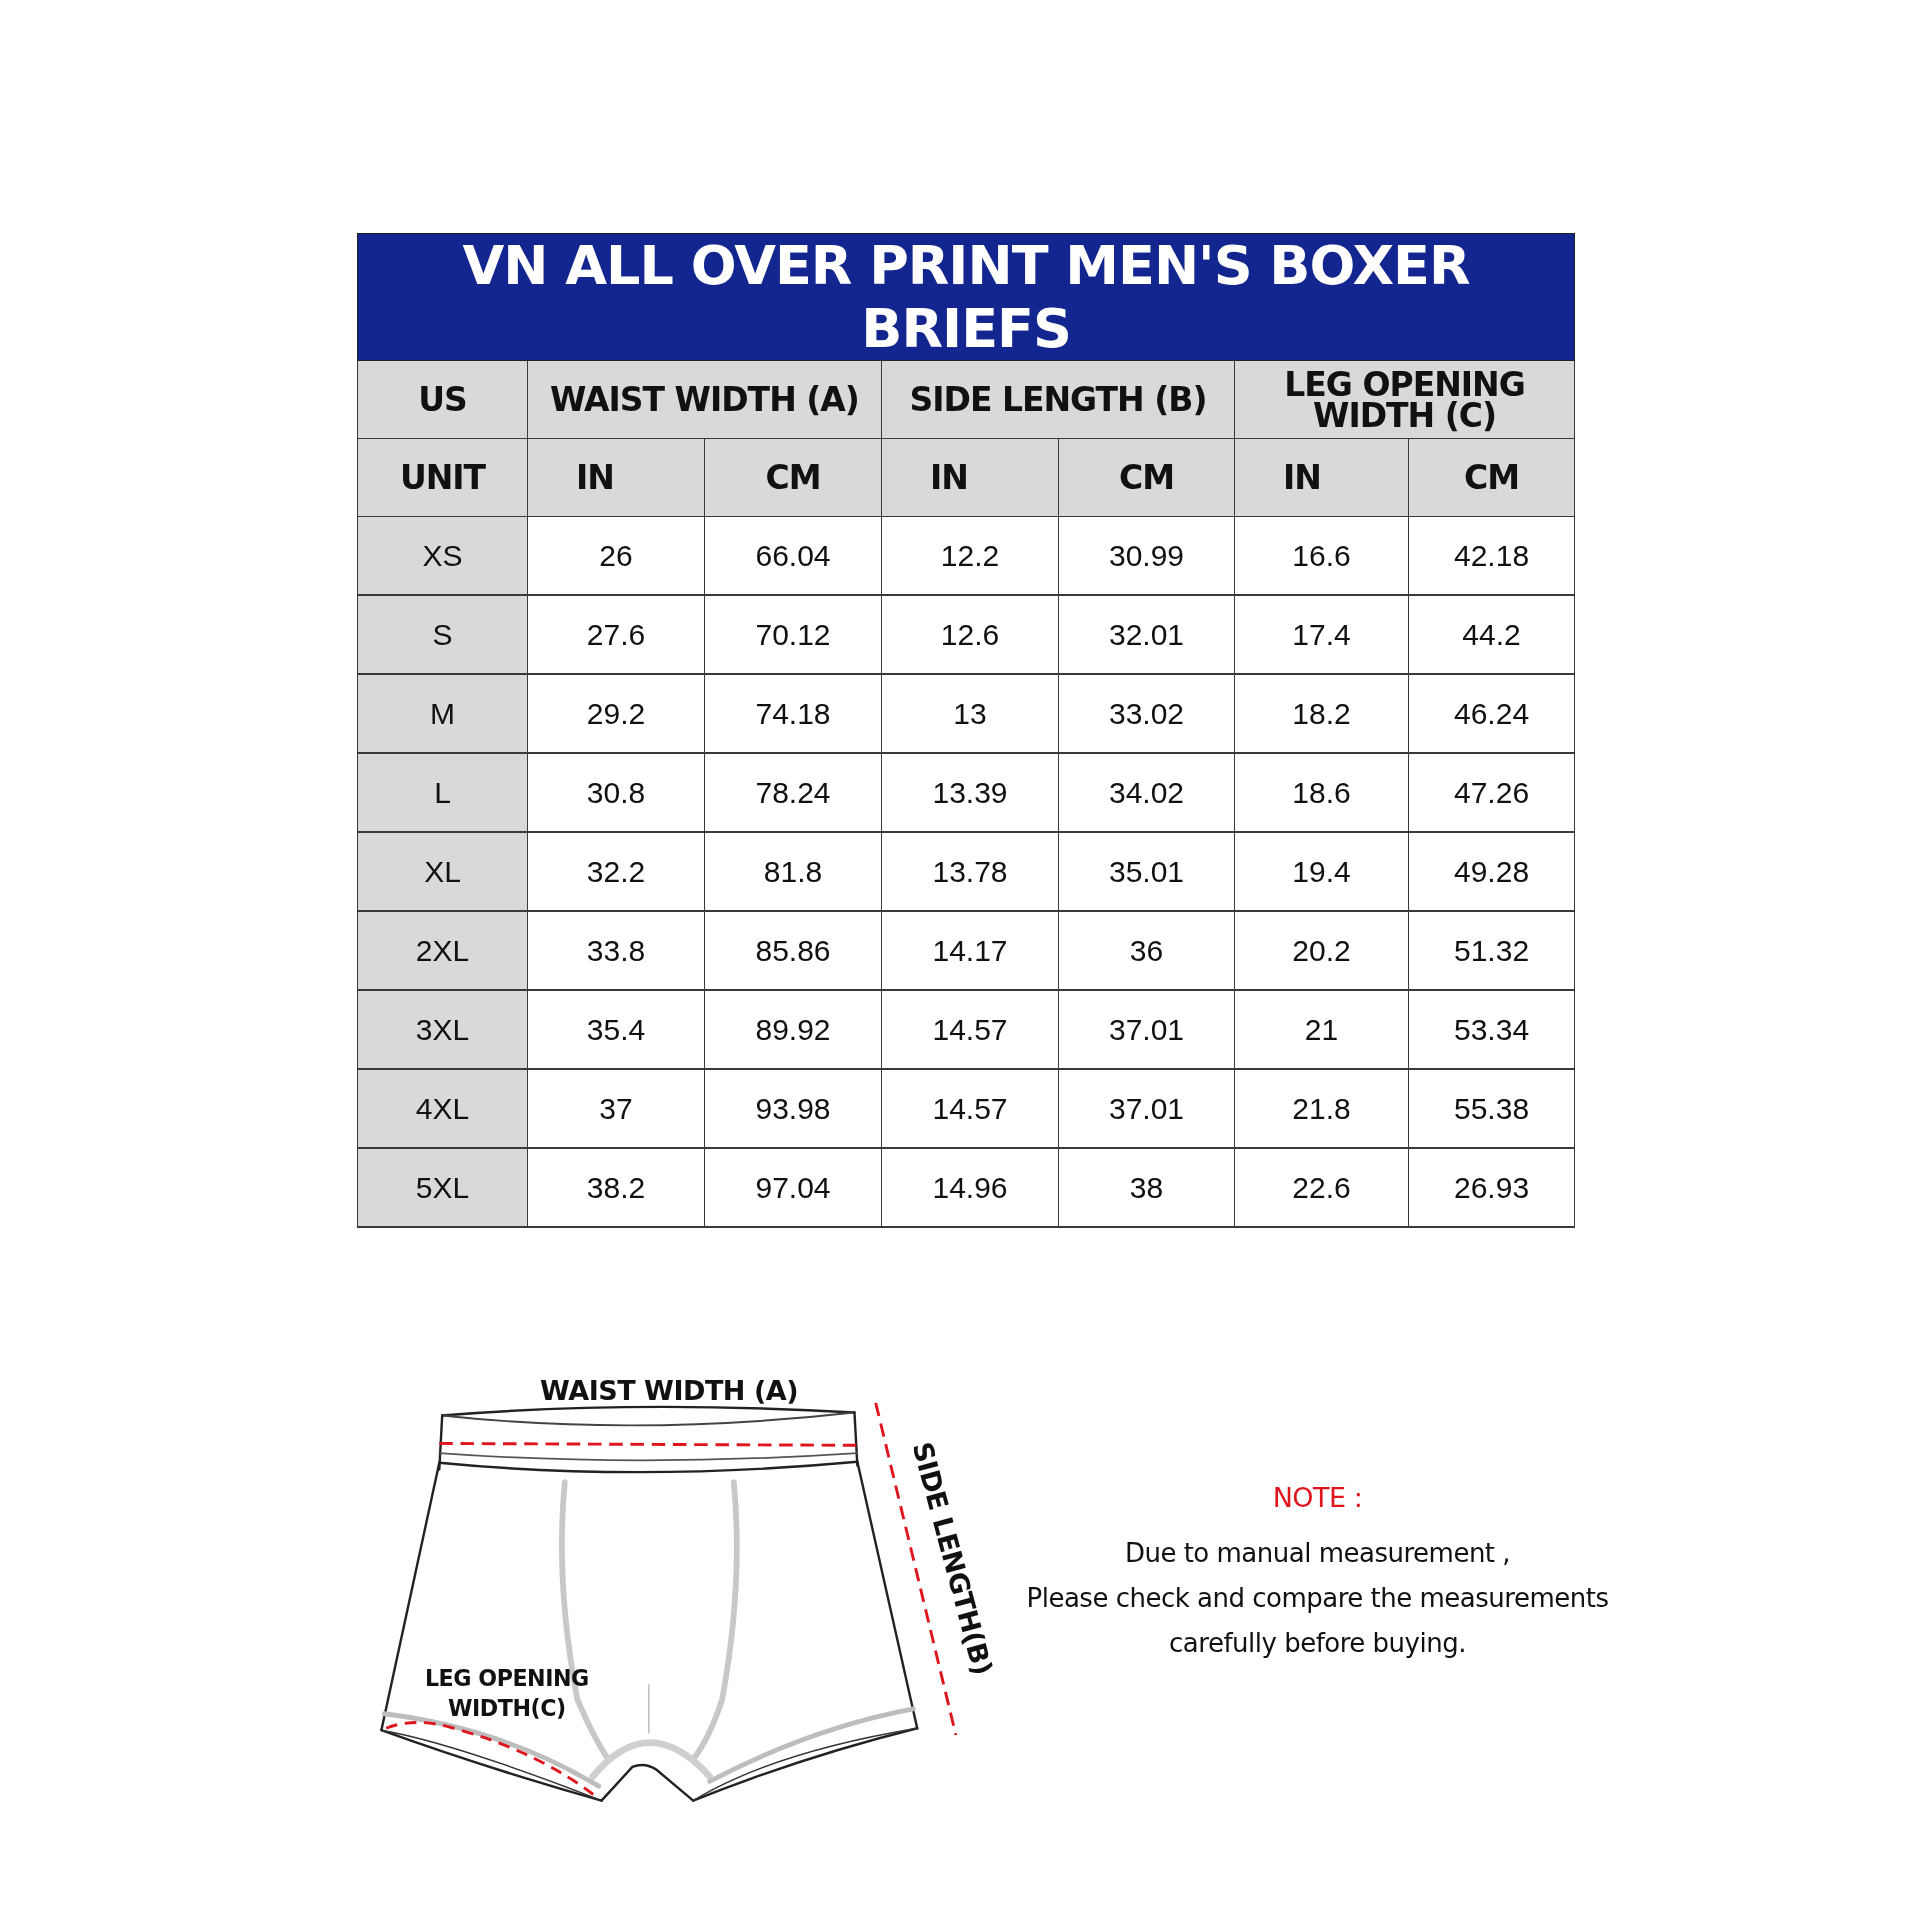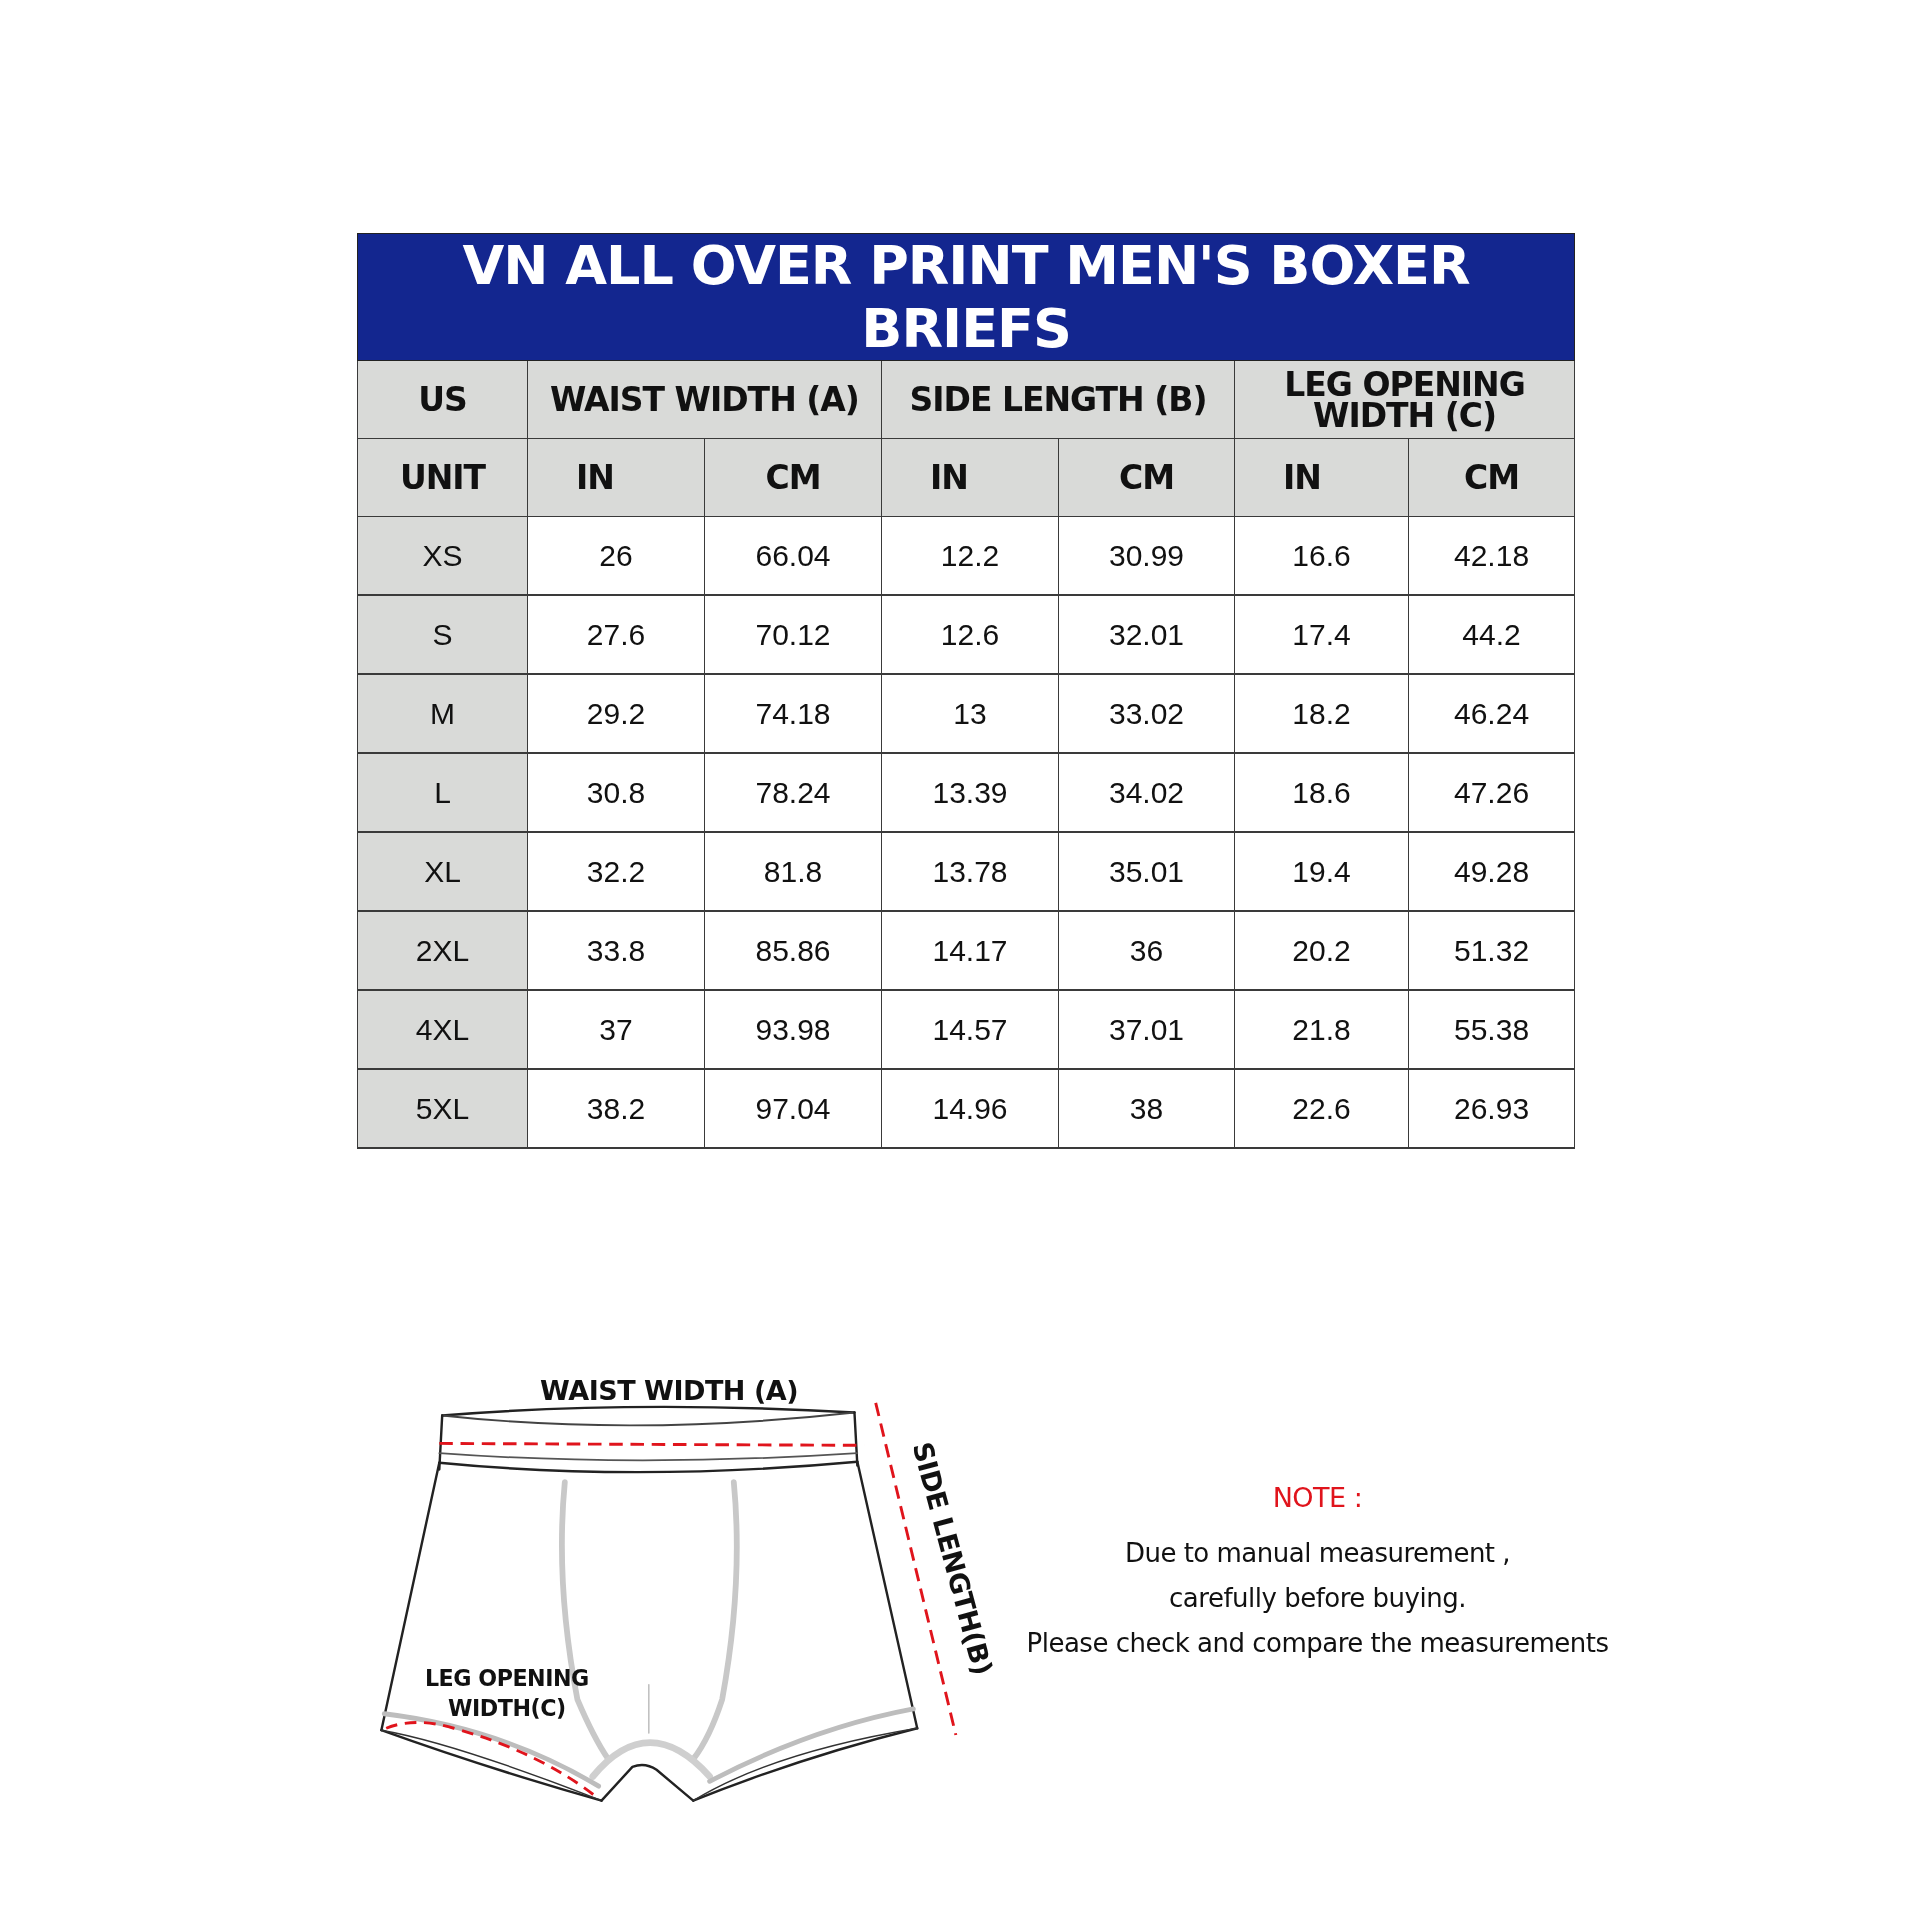--- a/index.html
+++ b/index.html
@@ -137,20 +137,29 @@
     <tr>
       <td class="data-cell size-cell">2XL</td>
       <td class="data-cell">33.8</td>
       <td class="data-cell">85.86</td>
       <td class="data-cell">14.17</td>
       <td class="data-cell">36</td>
       <td class="data-cell">20.2</td>
       <td class="data-cell">51.32</td>
     </tr>
     <tr>
+      <td class="data-cell size-cell">3XL</td>
+      <td class="data-cell">35.4</td>
+      <td class="data-cell">89.92</td>
+      <td class="data-cell">14.57</td>
+      <td class="data-cell">37.01</td>
+      <td class="data-cell">21</td>
+      <td class="data-cell">53.34</td>
+    </tr>
+    <tr>
       <td class="data-cell size-cell">4XL</td>
       <td class="data-cell">37</td>
       <td class="data-cell">93.98</td>
       <td class="data-cell">14.57</td>
       <td class="data-cell">37.01</td>
       <td class="data-cell">21.8</td>
       <td class="data-cell">55.38</td>
     </tr>
     <tr>
       <td class="data-cell size-cell">5XL</td>
@@ -199,16 +208,16 @@
 
   <text x="693" y="1450" font-size="28" text-anchor="middle" letter-spacing="-0.5">WAIST WIDTH (A)</text>
   <text x="0" y="0" font-size="28" transform="translate(945 1497) rotate(75)" letter-spacing="-0.5">SIDE LENGTH(B)</text>
   <text x="525" y="1746" font-size="23" text-anchor="middle" letter-spacing="-0.5">LEG OPENING</text>
   <text x="525" y="1777" font-size="23" text-anchor="middle" letter-spacing="-0.5">WIDTH(C)</text>
 </svg>
 
 <div class="note">
   <div class="note-title">NOTE :</div>
   <div class="note-line">Due to manual measurement ,</div>
+  <div class="note-line">Please check and compare the measurements</div>
   <div class="note-line">carefully before buying.</div>
-  <div class="note-line">Please check and compare the measurements</div>
 </div>
 
 
 </body></html>

